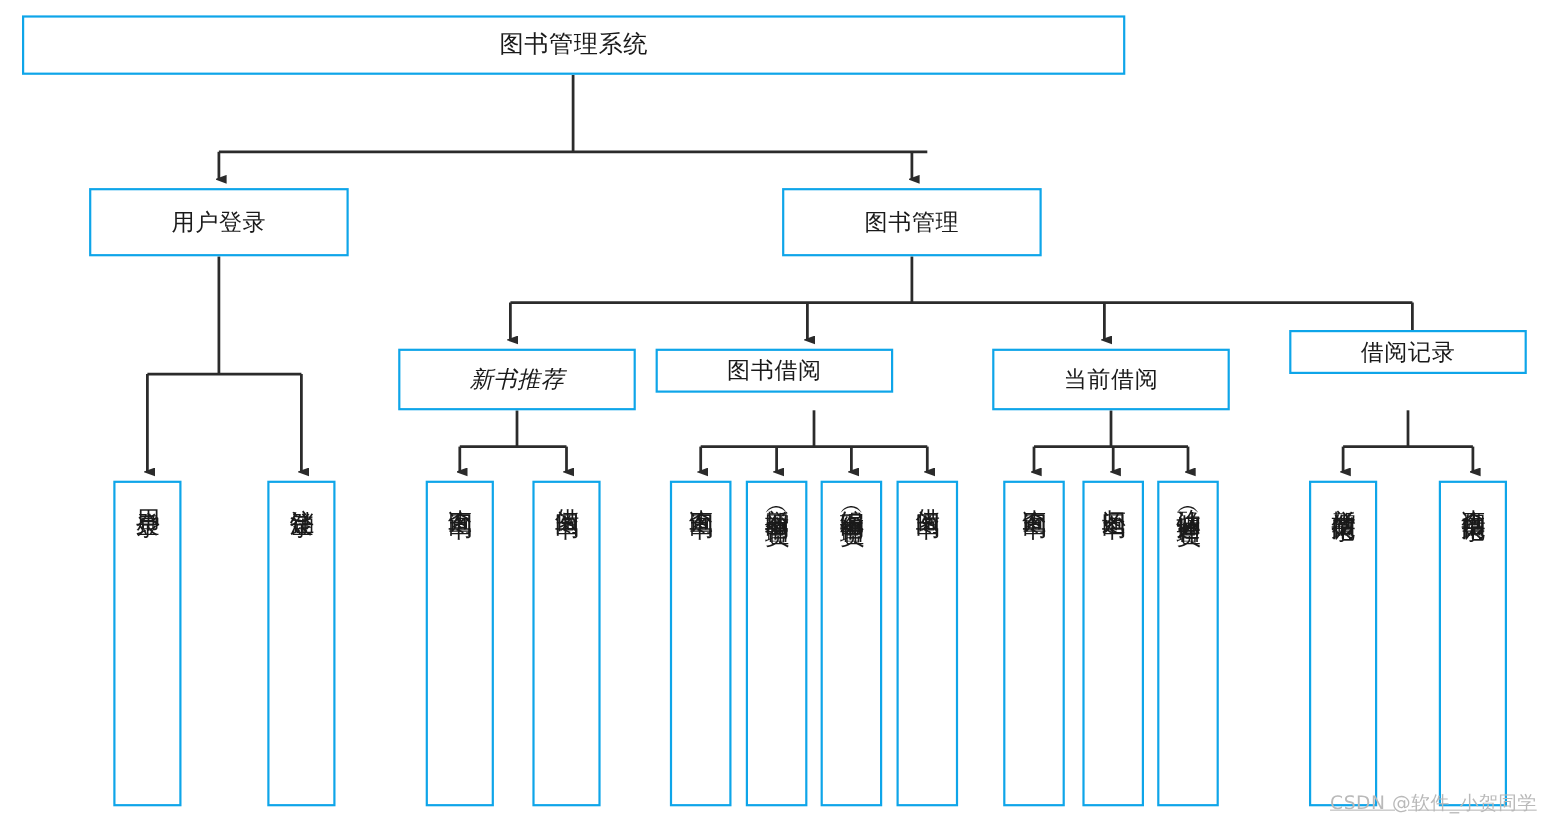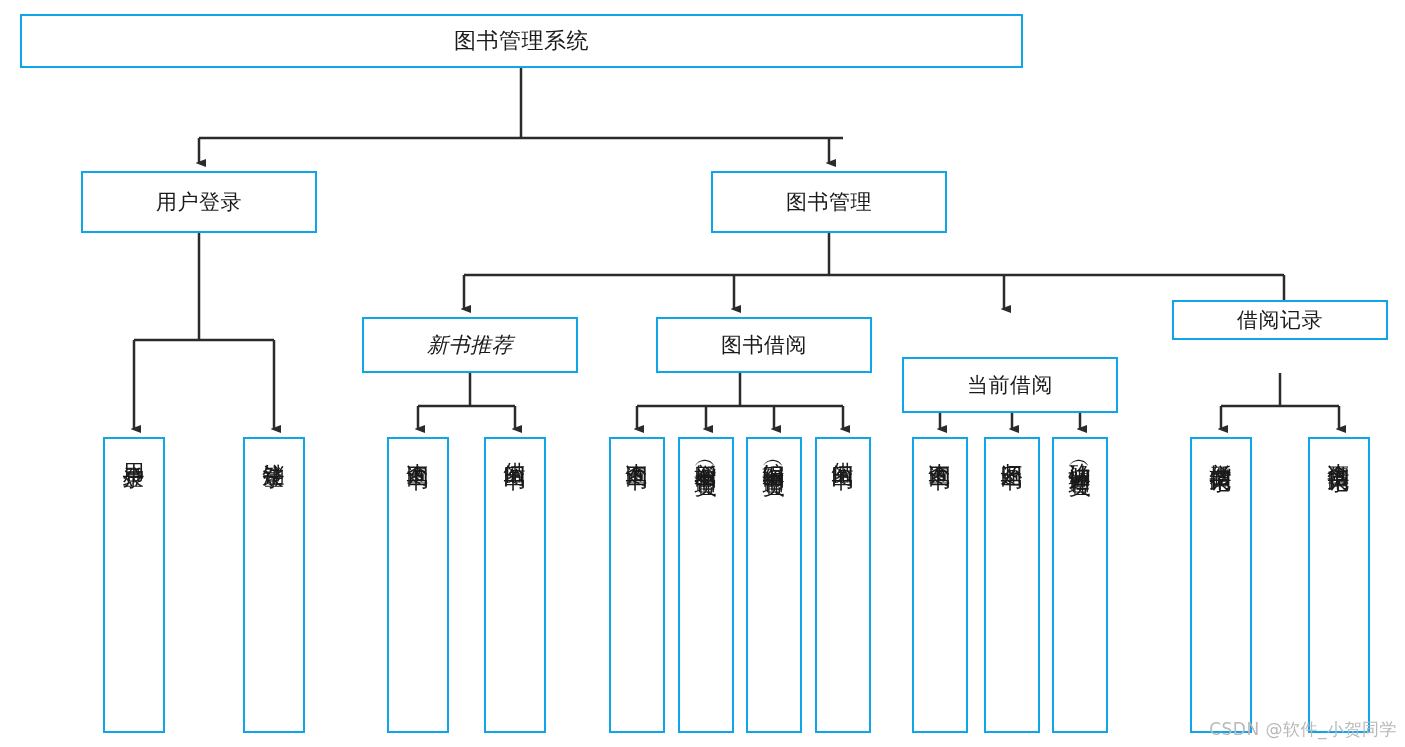--- a/index.html
+++ b/index.html
@@ -58,20 +58,21 @@
   }
   .node.root .label { font-size: 22px; }
   .watermark {
     position: absolute;
     right: 8px;
     bottom: 6px;
     font-size: 17px;
     color: #b9b9b9;
     letter-spacing: 0.5px;
     white-space: nowrap;
+    text-decoration: underline;
   }
 </style>
 </head>
 <body>
 
 <div id="canvas">
 
   <svg class="edges" viewBox="0 0 1405 747">
     <defs>
       <marker id="arrow" markerWidth="10" markerHeight="10" refX="4" refY="7" orient="auto" markerUnits="userSpaceOnUse">
@@ -129,24 +130,24 @@
   <div class="node horizontal" style="left:81px; top:171px; width:236px; height:62px;">
     <span class="label">用户登录</span>
   </div>
   <div class="node horizontal" style="left:711px; top:171px; width:236px; height:62px;">
     <span class="label">图书管理</span>
   </div>
 
   <div class="node horizontal" style="left:362px; top:317px; width:216px; height:56px;font-style:italic;">
     <span class="label">新书推荐</span>
   </div>
-  <div class="node horizontal" style="left:656px; top:317px; width:216px; height:56px;">
+  <div class="node horizontal" style="left:596px; top:317px; width:216px; height:40px;">
     <span class="label">图书借阅</span>
   </div>
-  <div class="node horizontal" style="left:902px; top:317px; width:216px; height:56px;margin-top:40px;">
+  <div class="node horizontal" style="left:902px; top:317px; width:216px; height:56px;">
     <span class="label">当前借阅</span>
   </div>
   <div class="node horizontal" style="left:1172px; top:300px; width:216px; height:40px;">
     <span class="label">借阅记录</span>
   </div>
 
   <div class="node vertical" style="left:103px; top:437px; width:62px; height:296px;">
     <span class="label">用户登录</span>
   </div>
   <div class="node vertical" style="left:243px; top:437px; width:62px; height:296px;">

